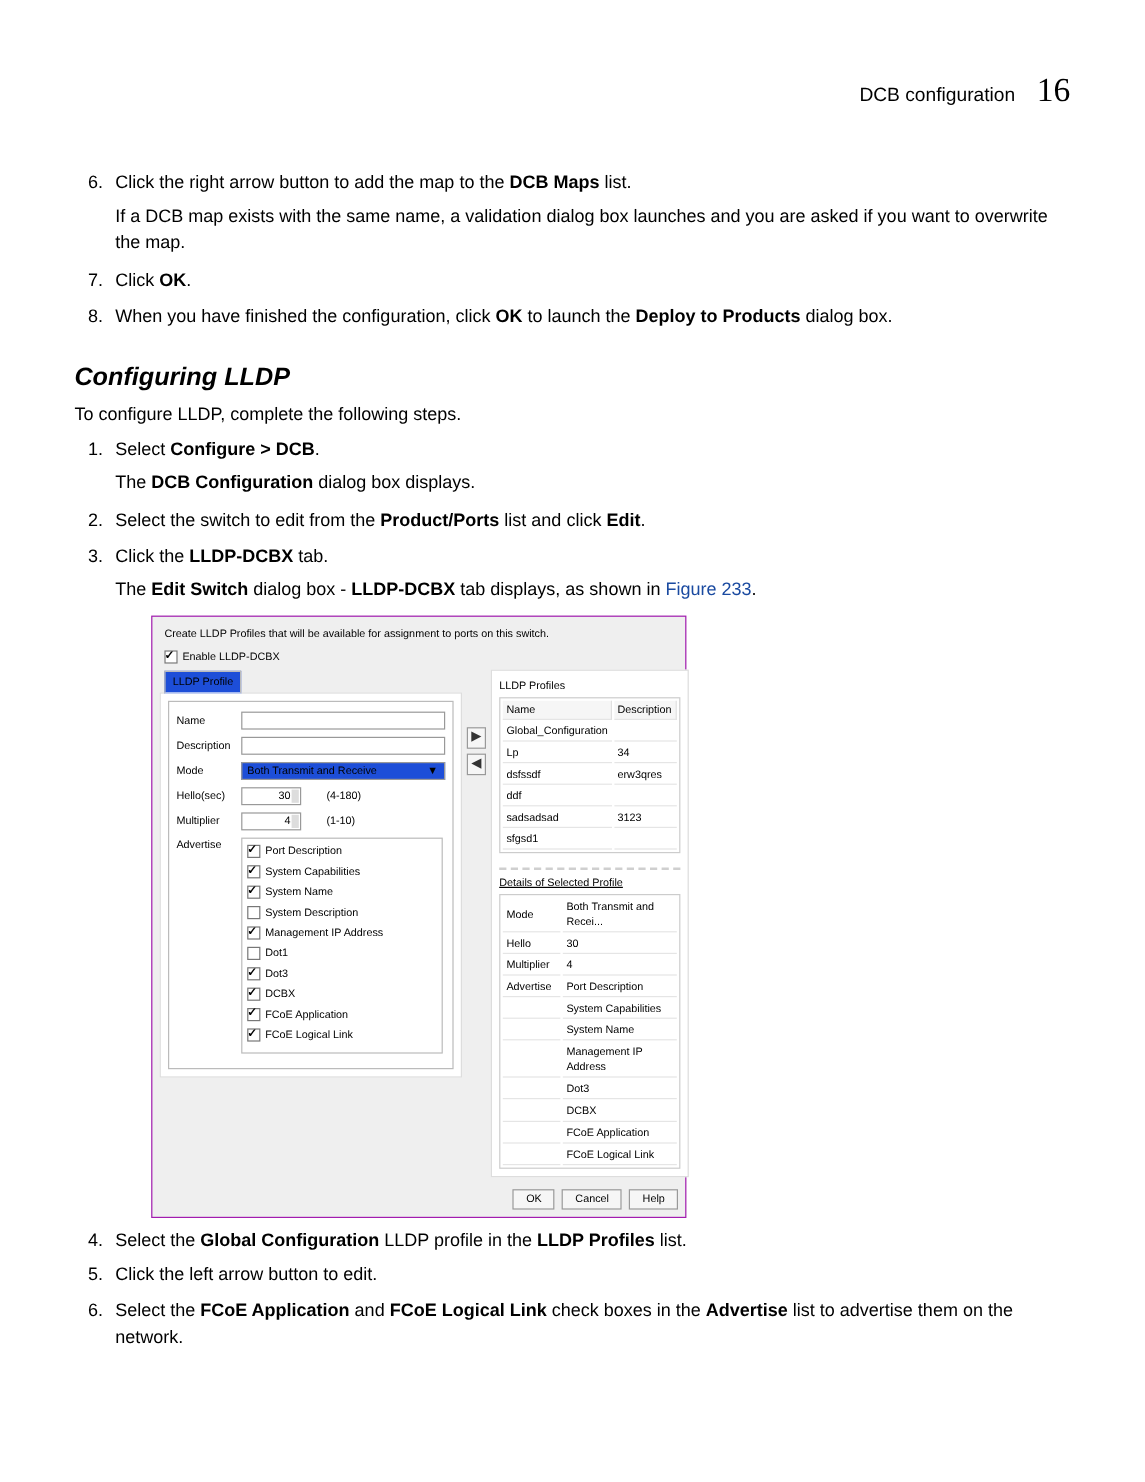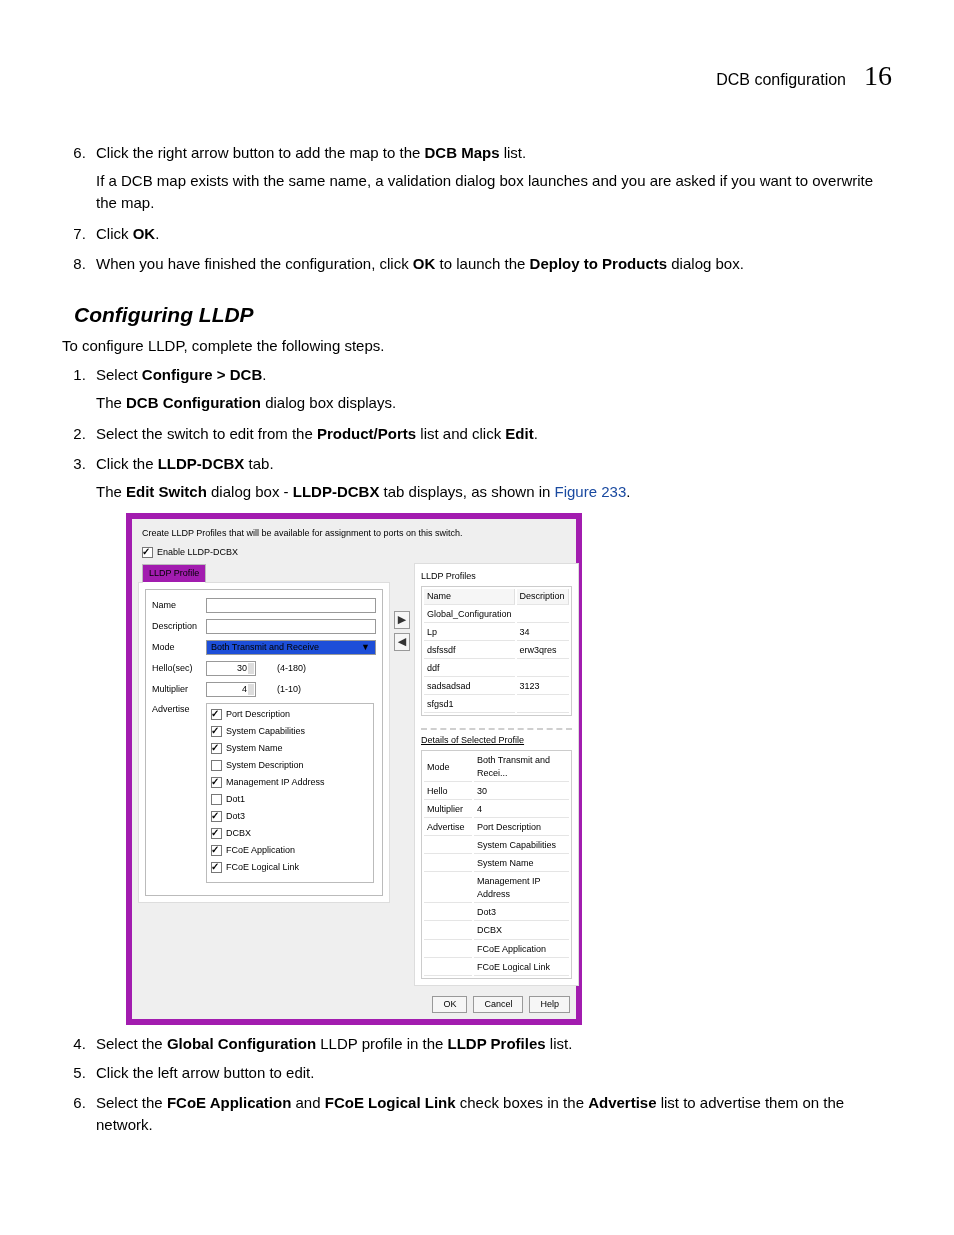--- a/index.html
+++ b/index.html
@@ -37,39 +37,39 @@
     padding-left: 6px;
   }
   ol.outer > li > p {
     margin: 6px 0 10px 0;
   }
   .bold { font-weight: 700; }
   h3.section {
     font-style: italic;
     font-weight: 700;
     font-size: 21px;
-    margin: 28px 0 10px 12px;
+    margin: 28px 0 10px 0;
   }
   p.intro {
     margin: 0 0 10px 0;
     font-size: 15px;
   }
   a.figlink { color: #1a4aa0; text-decoration: none; }
   .figwrap {
     margin: 10px 0 6px 30px;
   }
   .figcaption {
     font-size: 12.5px;
     margin: 8px 0 16px 30px;
   }
   .figcap-label { font-weight: 700; }
   
   .dialog {
     width: 432px;
-    border: 6px solid #a21caf;
+    border: 1px solid #a21caf;
     background: #efefef;
     font-family: Tahoma, Arial, sans-serif;
     font-size: 9px;
     color: #000;
     padding: 6px;
   }
   .dlg-top {
     margin: 2px 0 6px 4px;
     font-size: 9px;
   }
@@ -125,21 +125,21 @@
     font-size: 11px;
     line-height: 1;
     color: #333;
   }
   .tab {
     position: relative;
     top: 1px;
     display: inline-block;
     border: 1px solid #bbb;
     border-bottom: 1px solid #fff;
-    background: #a21caf;
+    background: #1d4ed8;
     padding: 2px 6px;
     font-size: 9px;
     margin-left: 4px;
   }
   .tabbox {
     border: 1px solid #bbb;
     padding: 8px 6px 6px 6px;
     min-height: 290px;
   }
   .formrow {

